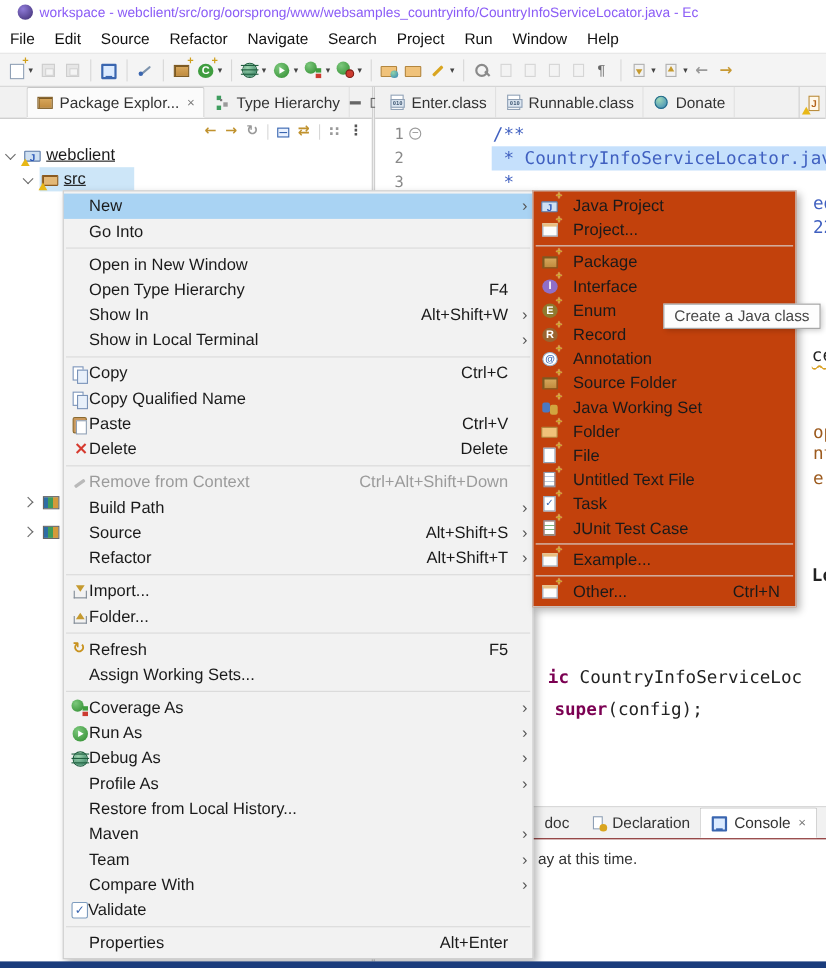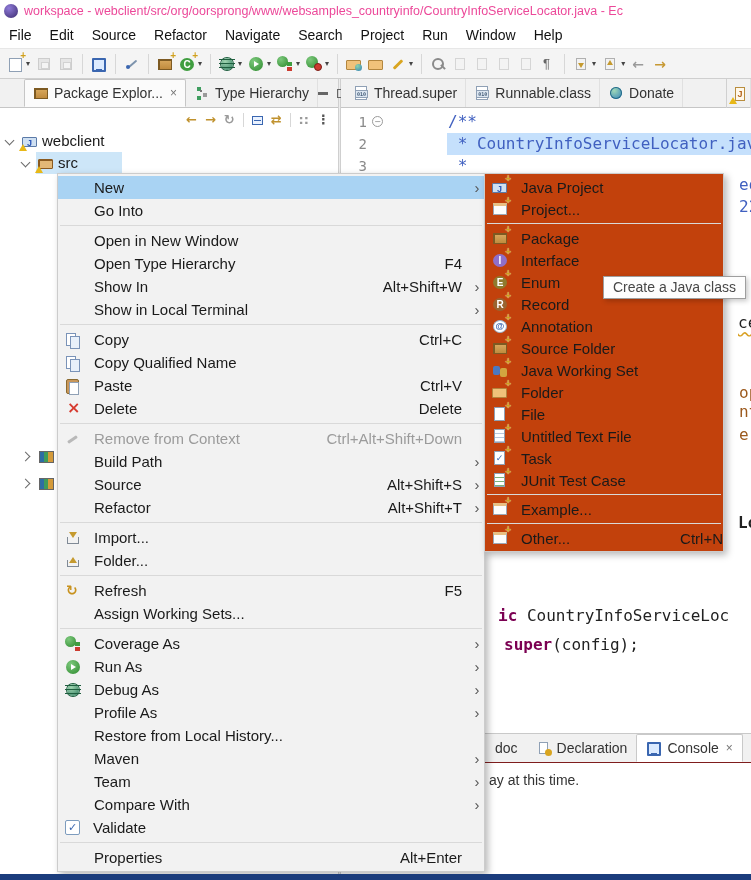--- a/index.html
+++ b/index.html
@@ -2,21 +2,21 @@
 <html><head>
 <meta charset="utf-8">
 <style>
   html,body{margin:0;padding:0;background:#ddd;}
   .screen{position:relative;width:751px;height:880px;overflow:hidden;background:#fff;
     font-family:"Liberation Sans",sans-serif;-webkit-font-smoothing:antialiased;}
   .screen *{box-sizing:border-box;}
 
   
   .titlebar{position:absolute;left:0;top:0;width:751px;height:22px;background:#fff;
-    display:flex;align-items:center;gap:6px;padding-left:4px;font-size:12.5px;color:#ec4899;white-space:nowrap;overflow:hidden;}
+    display:flex;align-items:center;gap:6px;padding-left:16px;font-size:12.5px;color:#8b5cf6;white-space:nowrap;overflow:hidden;}
   .app-icon{width:14px;height:14px;border-radius:50%;flex:none;
     background:radial-gradient(circle at 35% 30%,#8f7bd8,#3b2a6e);}
   .menubar{position:absolute;left:0;top:22px;width:751px;height:26px;background:#fff;
     display:flex;align-items:center;font-size:14px;color:#111;}
   .mb-item{padding:3px 9px;cursor:default;}
   .toolbar{position:absolute;left:0;top:48px;width:751px;height:31px;background:#f4f4f4;
     border-top:1px solid #e7e7e7;border-bottom:1px solid #cfcfcf;display:flex;align-items:center;padding-left:4px;}
   .tb-btn{display:flex;align-items:center;padding:2px 2px;margin:0 1px;}
   .tb-btn.dis{opacity:.45;}
   .tb-dd{font-size:8px;color:#444;margin-left:3px;}
@@ -104,21 +104,21 @@
   .p-collapse-all::before{content:"";position:absolute;left:1px;right:1px;top:3px;height:1px;background:#3a66b0;}
   .lp-sep{width:1px;height:14px;background:#d7d7d7;}
 
   
   .tree-row{position:absolute;left:0;width:338px;height:22px;z-index:7;font-size:15px;color:#1a1a1a;}
   .tree-row .selband{position:absolute;top:0;bottom:0;background:#cde6f8;}
   .chev{position:absolute;top:7px;width:7px;height:7px;border-right:1.6px solid #6a6a6a;border-bottom:1.6px solid #6a6a6a;}
   .chev.down{transform:rotate(45deg);}
   .chev.right{transform:rotate(-45deg);top:8px;}
   .tree-row .tico{position:absolute;top:3px;}
-  .tree-lbl{position:absolute;top:2px;}
+  .tree-lbl{position:absolute;top:2px;text-decoration:underline;}
 
   
   .editor-layer{position:absolute;inset:0;z-index:5;overflow:hidden;}
   .code-line{position:absolute;left:341px;right:0;height:22px;font:16px/22px "DejaVu Sans Mono",monospace;}
   .line-sel{position:absolute;left:106px;right:0;top:0;bottom:0;background:#c5e0fc;}
   .lnum{position:absolute;left:4px;width:22px;text-align:right;color:#8a8a8a;font:14px/22px "DejaVu Sans Mono",monospace;}
   .foldm{position:absolute;left:31px;top:5px;width:11px;height:11px;border:1px solid #9a9a9a;border-radius:50%;
     color:#9a9a9a;font:10px/9px "DejaVu Sans Mono",monospace;text-align:center;background:#fff;}
   .ltext{position:absolute;left:107px;white-space:pre;}
   .frag{position:absolute;font:16px/20px "DejaVu Sans Mono",monospace;white-space:pre;padding-left:12px;}
@@ -135,21 +135,21 @@
     display:flex;align-items:stretch;padding-left:145px;}
   .bp-t{display:flex;align-items:center;gap:5px;padding:0 9px;font-size:14px;color:#333;white-space:nowrap;}
   .bp-t.active{background:#fff;border:1px solid #c9c9c9;border-bottom-color:#fff;border-radius:2px 2px 0 0;}
   .bp-msg{position:absolute;left:148px;top:38px;font-size:14px;color:#333;}
 
   
   .cmenu{position:absolute;left:57px;top:173px;width:428px;background:#f2f2f2;border:1px solid #cccccc;
     box-shadow:3px 3px 7px rgba(0,0,0,.28);padding:2px 0;z-index:50;font-size:15px;color:#1a1a1a;}
   .cmi{height:23px;display:flex;align-items:center;}
   .cmi .mico{width:16px;height:16px;margin-left:7px;position:relative;flex:none;display:inline-block;}
-  .cmi .cm-lbl{margin-left:13px;white-space:nowrap;}
+  .cmi .cm-lbl{white-space:nowrap;}
   .cmi .cm-sc{margin-left:auto;margin-right:8px;white-space:nowrap;}
   .cmi .cm-arr{width:14px;text-align:center;color:#555;font-size:15px;flex:none;}
   .cmi.hl{background:#a9d3f3;}
   .cmi.dis{color:#9b9b9b;}
   .cmi.dis .cm-arr{color:#9b9b9b;}
   .cm-sep{height:1px;background:#d9d9d9;margin:3px 2px;}
   .chkico{width:15px;height:15px;margin-left:7px;border:1px solid #7d9cbe;background:#fff;color:#3a66b0;
     font:bold 11px/13px "DejaVu Sans",sans-serif;text-align:center;border-radius:2px;flex:none;}
   .i-copy::before,.i-copy-qualified-name::before{content:"";position:absolute;left:1px;top:1px;width:8px;height:11px;background:#fff;border:1px solid #7a93b8;}
   .i-copy::after,.i-copy-qualified-name::after{content:"";position:absolute;left:5px;top:4px;width:8px;height:11px;background:#e8f0fa;border:1px solid #7a93b8;}
@@ -168,21 +168,21 @@
   .i-junit-test-case::before{content:"";position:absolute;left:2px;right:3px;top:1px;bottom:1px;border:1px solid #8fa0b5;
     background:repeating-linear-gradient(180deg,#fff 0 3px,#7ab37a 3px 4px);}
   .i-task::before{content:"\2713";position:absolute;left:2px;right:3px;top:1px;bottom:1px;background:#fff;border:1px solid #8fa0b5;
     color:#3a66b0;font:bold 9px/13px "DejaVu Sans",sans-serif;text-align:center;}
   .i-java-working-set::before{content:"";position:absolute;left:1px;top:4px;width:7px;height:9px;background:#4a78c2;border-radius:2px;box-shadow:7px 2px 0 #d2a53f;}
   .smenu{position:absolute;left:484px;top:173px;width:240px;background:#c2410c;border:1px solid #cccccc;
     box-shadow:3px 3px 7px rgba(0,0,0,.28);padding:2px 0;z-index:55;font-size:15px;color:#1a1a1a;}
   .smi{height:22px;display:flex;align-items:center;}
   .smi .mico{width:16px;height:16px;margin-left:7px;position:relative;flex:none;}
   .smi .cm-lbl{margin-left:13px;white-space:nowrap;}
-  .smi .cm-sc{margin-left:auto;}
+  .smi .cm-sc{margin-left:auto;margin-right:14px;}
   .smi.hl{background:#a9d3f3;}
 
   .tooltip{position:absolute;left:603px;top:276px;height:23px;padding:2px 9px;background:#fdfdfd;border:1px solid #9e9e9e;
     box-shadow:2px 2px 5px rgba(0,0,0,.22);font-size:14px;color:#474747;z-index:60;white-space:nowrap;}
   .bottom-strip{position:absolute;left:0;top:874px;width:751px;height:6px;background:#1b3c7c;z-index:70;}
 </style>
 </head>
 <body>
 
 <div class="screen">
@@ -361,21 +361,21 @@
       <div class="tree-row" style="top: 472px;">
         <span class="chev right" style="left: 22px;"></span>
         <span class="tico t-library" style="left: 38px;"></span>
         <span class="tree-lbl" style="left: 58px;">J</span>
       </div>
     </div>
 
   <div class="vtabs ed-tabs" id="edTabs">
       <div class="vtab">
         <span class="tico t-class-file"></span>
-        <span class="vtab-lbl">Thread.super</span>
+        <span class="vtab-lbl">Enter.class</span>
       </div>
       <div class="vtab">
         <span class="tico t-class-file"></span>
         <span class="vtab-lbl">Runnable.class</span>
       </div>
       <div class="vtab">
         <span class="tico t-globe"></span>
         <span class="vtab-lbl">Donate</span>
       </div>
       <div class="vtab" style="position: absolute; right: 0px; top: 0px; height: 29px; border-left: 1px solid rgb(208, 208, 208); padding: 0px 2px 0px 5px;">

